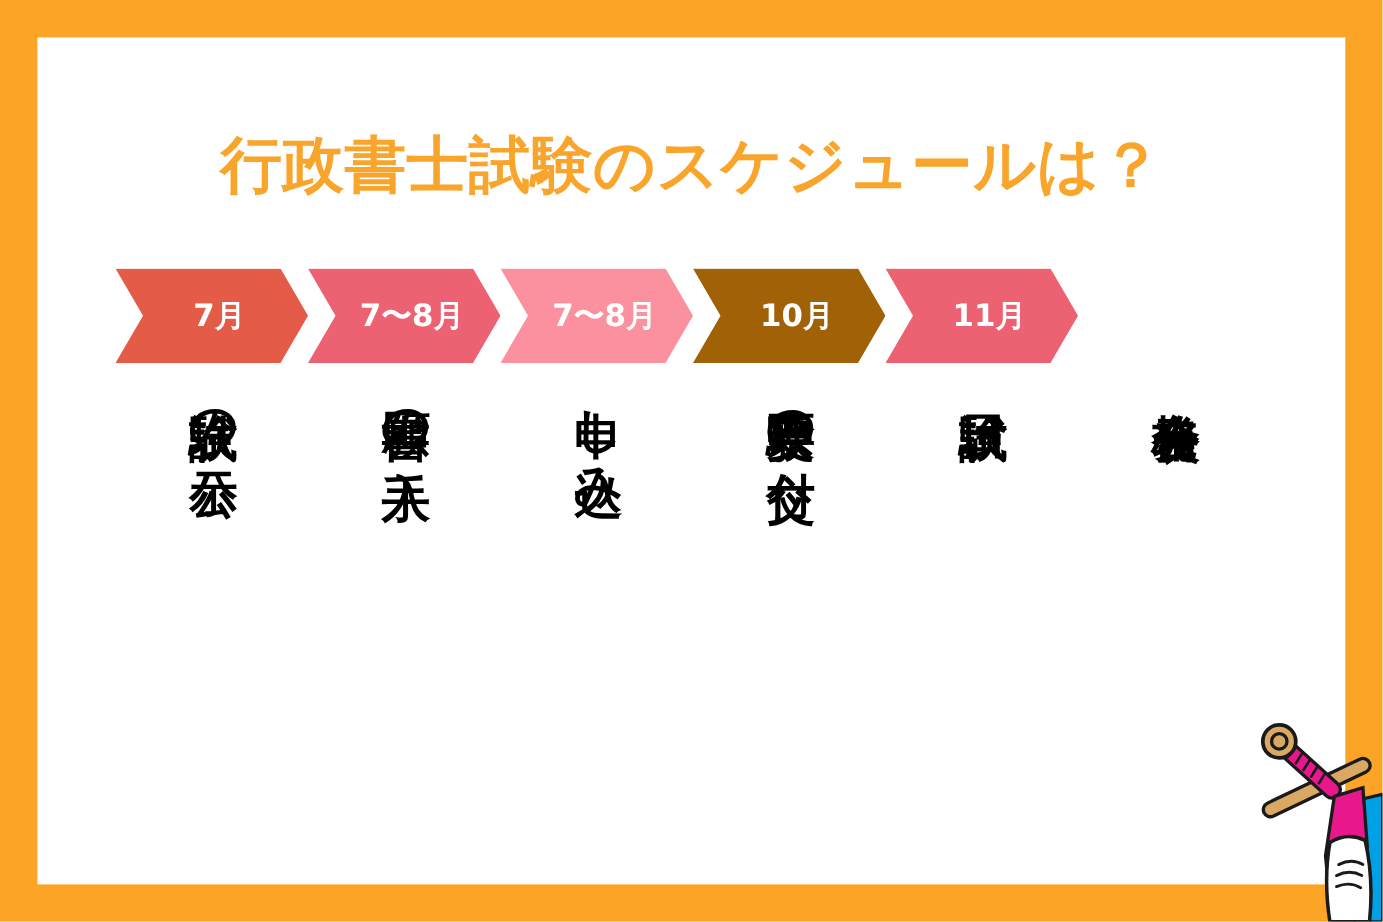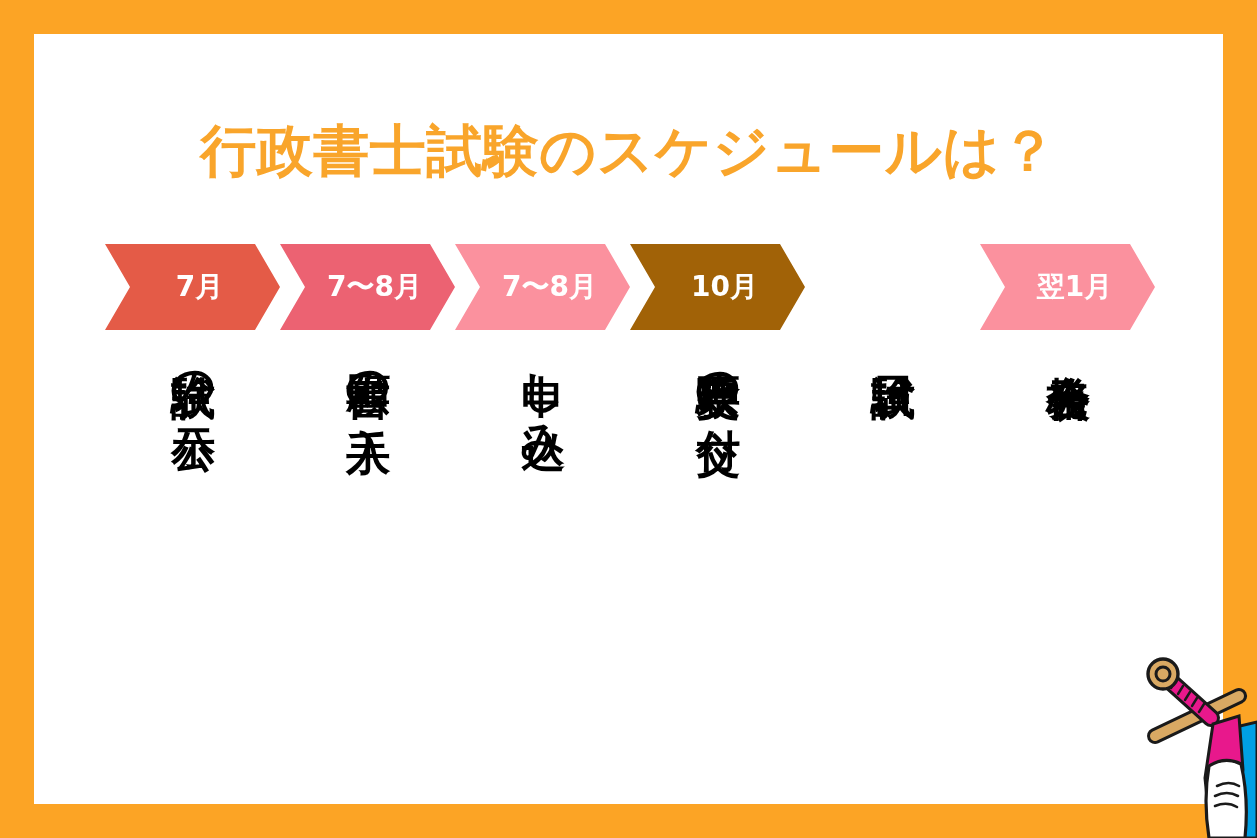--- a/index.html
+++ b/index.html
@@ -138,22 +138,22 @@
         </div>
         <div class="chevron" style="left: 175px; background: rgb(236, 98, 114);">
           <span class="chev-label">7〜8月</span>
         </div>
         <div class="chevron" style="left: 350px; background: rgb(251, 145, 158);">
           <span class="chev-label">7〜8月</span>
         </div>
         <div class="chevron" style="left: 525px; background: #a16207;">
           <span class="chev-label">10月</span>
         </div>
-        <div class="chevron" style="left: 875px; background: rgb(251, 145, 158);">
-          <span class="chev-label">翌1月</span>
+        <div class="chevron" style="left: 700px; background: rgb(236, 98, 114);">
+          <span class="chev-label">11月</span>
         </div>
       </div>
 
     <div class="captions">
 
     <div class="caption" style="left: 14px;">
           <span class="cap-text">試験の公示</span>
         </div>
         <div class="caption" style="left: 189px;">
           <span class="cap-text">願書の入手</span>

